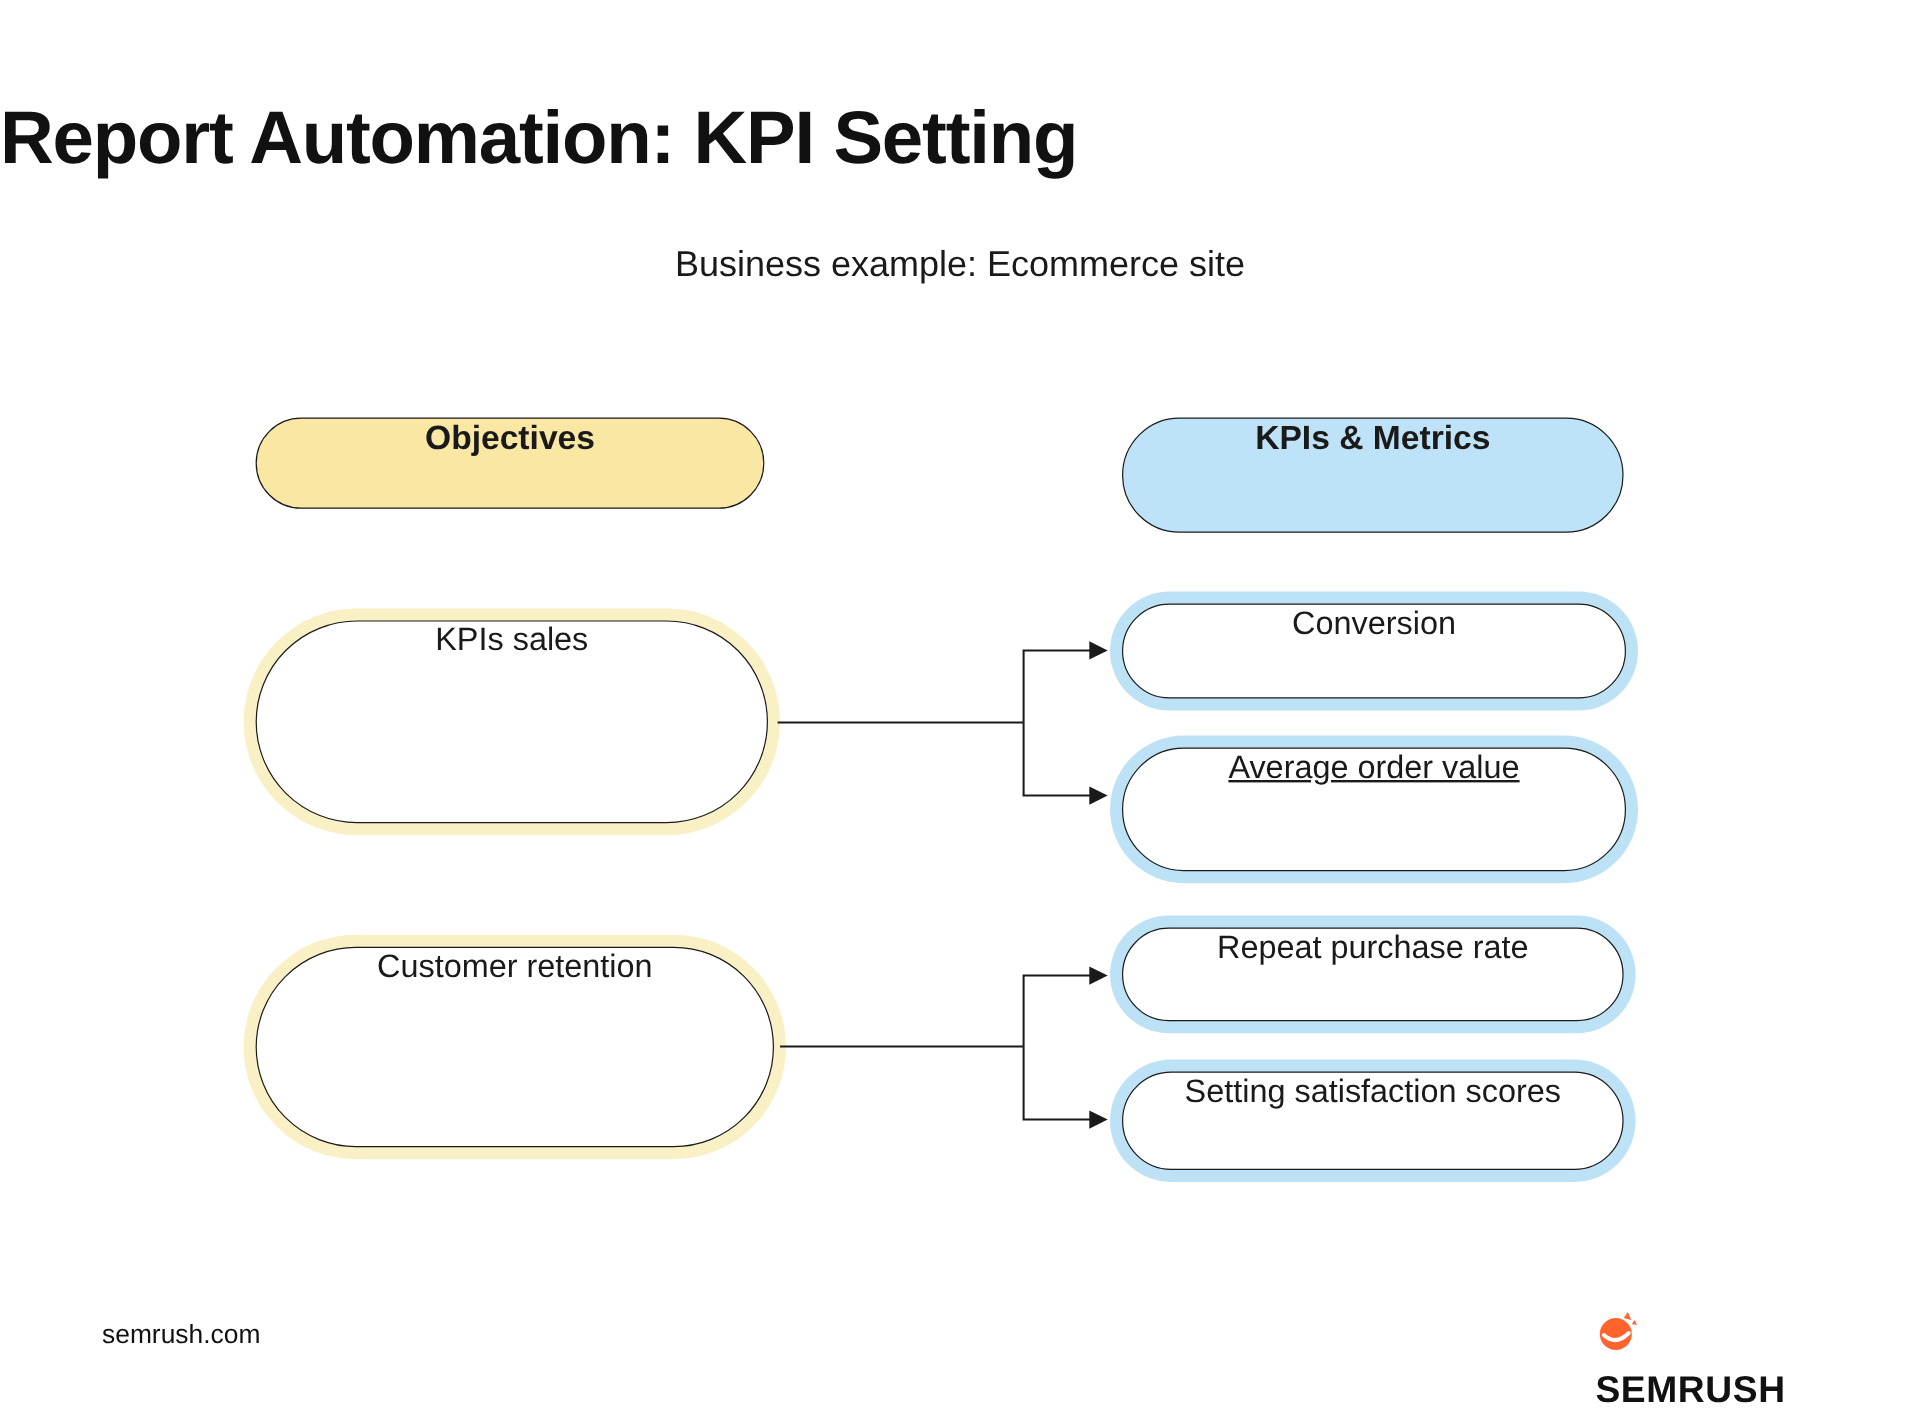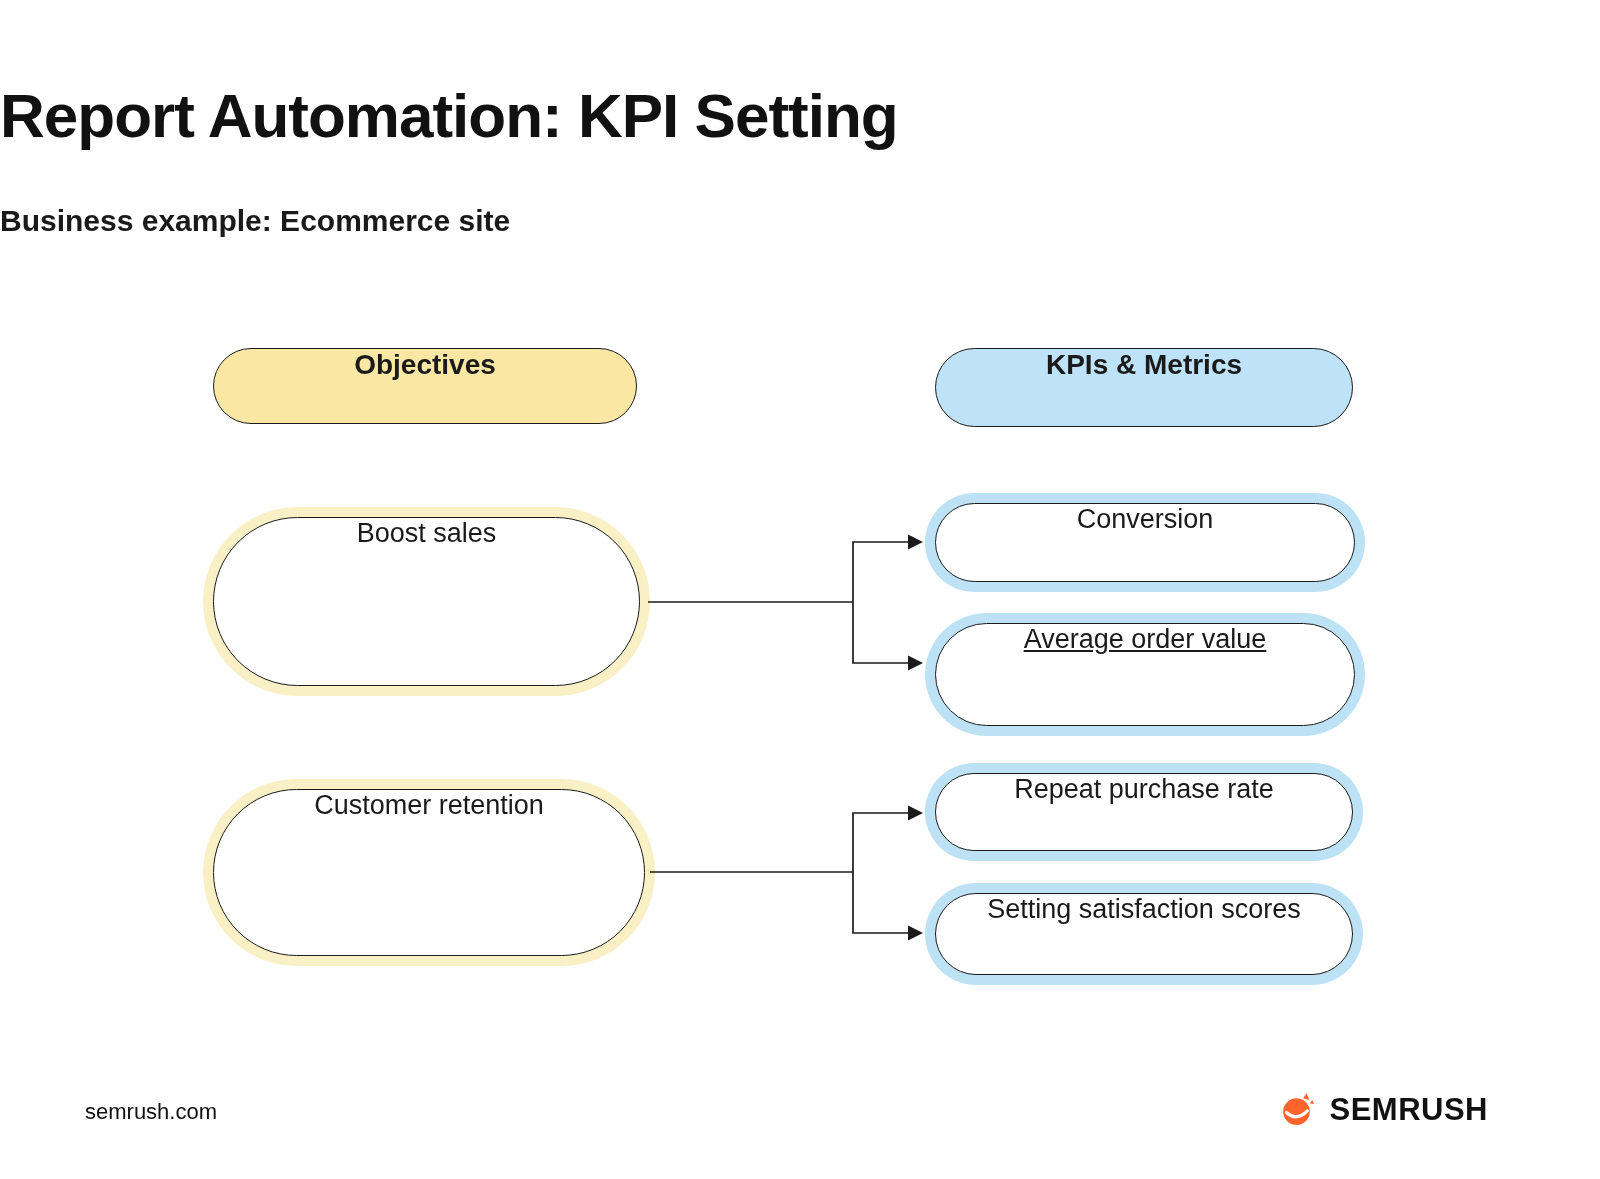--- a/index.html
+++ b/index.html
@@ -22,22 +22,23 @@
     font-size: 62px;
     font-weight: bold;
     letter-spacing: -1px;
     color: #111111;
   }
   .subtitle {
     position: absolute;
     top: 204px;
     left: 0;
     width: 100%;
+    text-align: center;
     font-size: 30px;
-    font-weight: bold;
+    font-weight: normal;
     color: #1a1a1a;
   }
   .pill {
     position: absolute;
     display: flex;
     align-items: flex-start;
     justify-content: center;
     border: 1.6px solid #1a1a1a;
     border-radius: 999px;
     background: #ffffff;
@@ -46,21 +47,21 @@
   }
   .header-pill {
     font-weight: bold;
     font-size: 28px;
   }
   .header-objectives {
     left: 213px; top: 348px; width: 424px; height: 76px;
     background: #F9E7A3;
   }
   .header-kpis {
-    left: 935px; top: 348px; width: 418px; height: 79px;
+    left: 935px; top: 348px; width: 418px; height: 96px;
     background: #BEE2F7;
   }
   .obj-node {
     box-shadow: 0 0 0 10px #FAF0C6;
   }
   .kpi-node {
     box-shadow: 0 0 0 10px #BDE2F6;
   }
   .node-boost      { left: 213px; top: 517px; width: 427px; height: 169px; }
   .node-retention  { left: 213px; top: 789px; width: 432px; height: 167px; }
@@ -80,22 +81,23 @@
     left: 85px;
     top: 1099px;
     font-size: 22px;
     color: #111111;
   }
   .brand {
     position: absolute;
     right: 112px;
     top: 1090px;
     display: flex;
-    align-items: center;
+    align-items: flex-start;
     gap: 10px;
+    flex-direction: column;
   }
   .brand-text {
     font-size: 31px;
     font-weight: bold;
     letter-spacing: 0.5px;
     color: #111111;
   }
 </style>
 </head>
 <body>
@@ -106,21 +108,21 @@
   <div class="subtitle">Business example: Ecommerce site</div>
 
   <div class="pill header-pill header-objectives">
     <span>Objectives</span>
   </div>
   <div class="pill header-pill header-kpis">
     <span>KPIs &amp; Metrics</span>
   </div>
 
   <div class="pill obj-node node-boost">
-    <span>Boost sales</span>
+    <span>KPIs sales</span>
   </div>
   <div class="pill obj-node node-retention">
     <span>Customer retention</span>
   </div>
 
   <div class="pill kpi-node node-conversion">
     <span>Conversion</span>
   </div>
   <div class="pill kpi-node node-aov">
     <span>Average order value</span>

